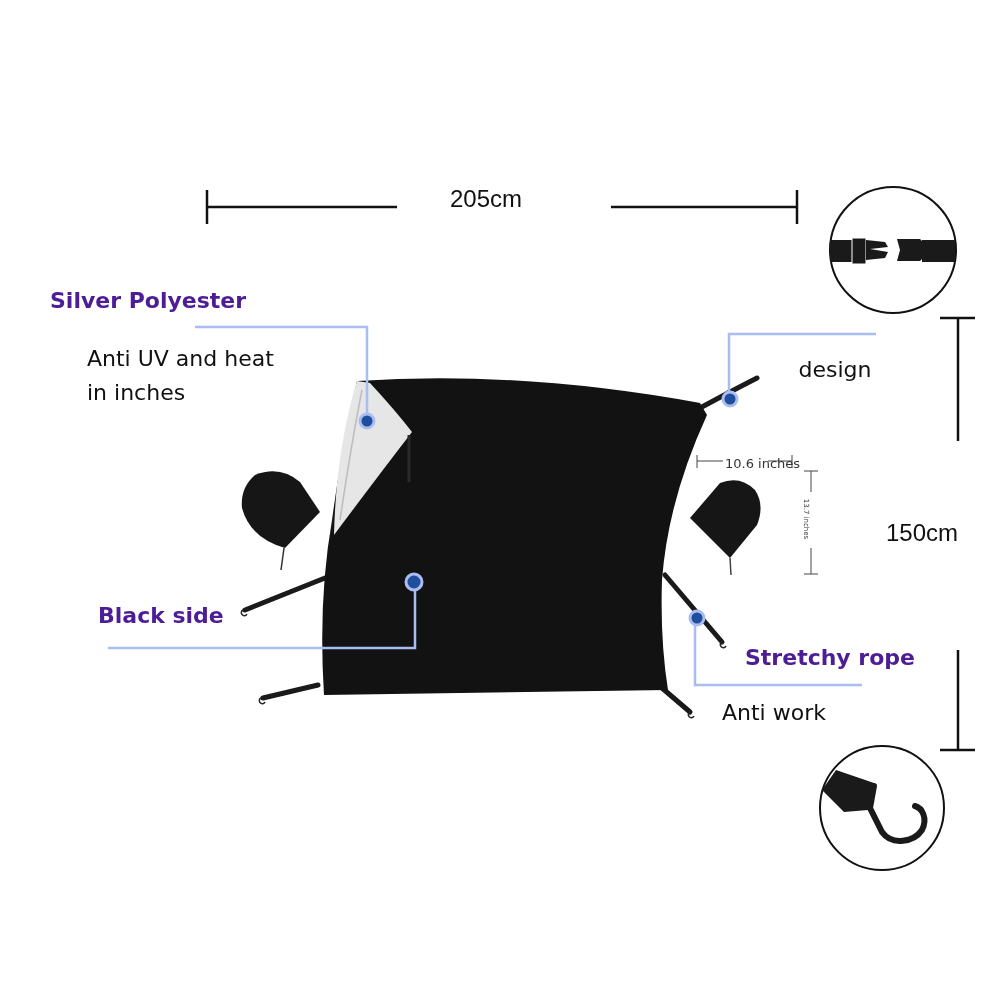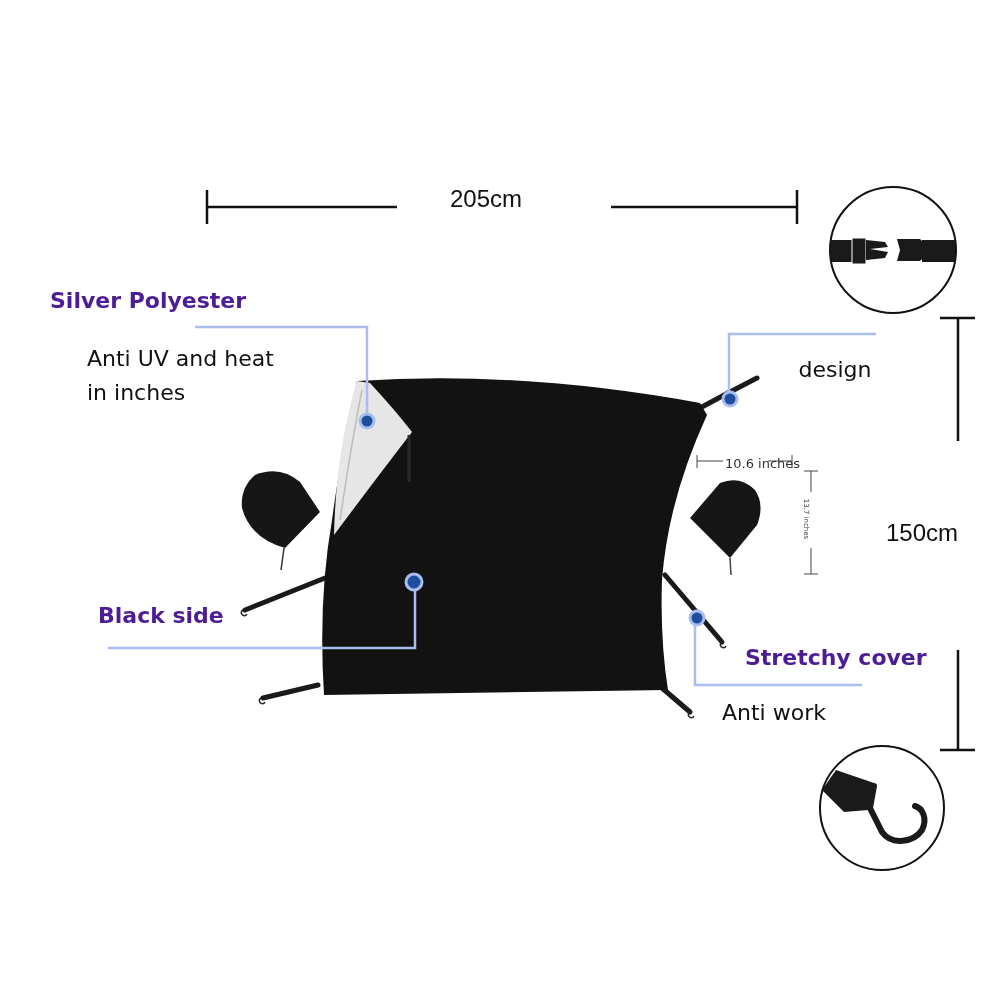--- a/index.html
+++ b/index.html
@@ -117,16 +117,16 @@
 </div>
 
 <div class="abs title" style="left:50px; top:603px;margin-left:48px;">Black side</div>
 <div class="abs desc" style="left:13px; top:653px;">
 </div>
 
 <div class="abs desc" style="left:776px; top:353px; text-align:center; width:118px;">
   <div>design</div>
 </div>
 
-<div class="abs title" style="left:745px; top:645px;">Stretchy cover</div>
+<div class="abs title" style="left:745px; top:645px;">Stretchy rope</div>
 <div class="abs desc" style="left:722px; top:696px;">
   <div>Anti work</div>
 </div>
 
 </body></html>

